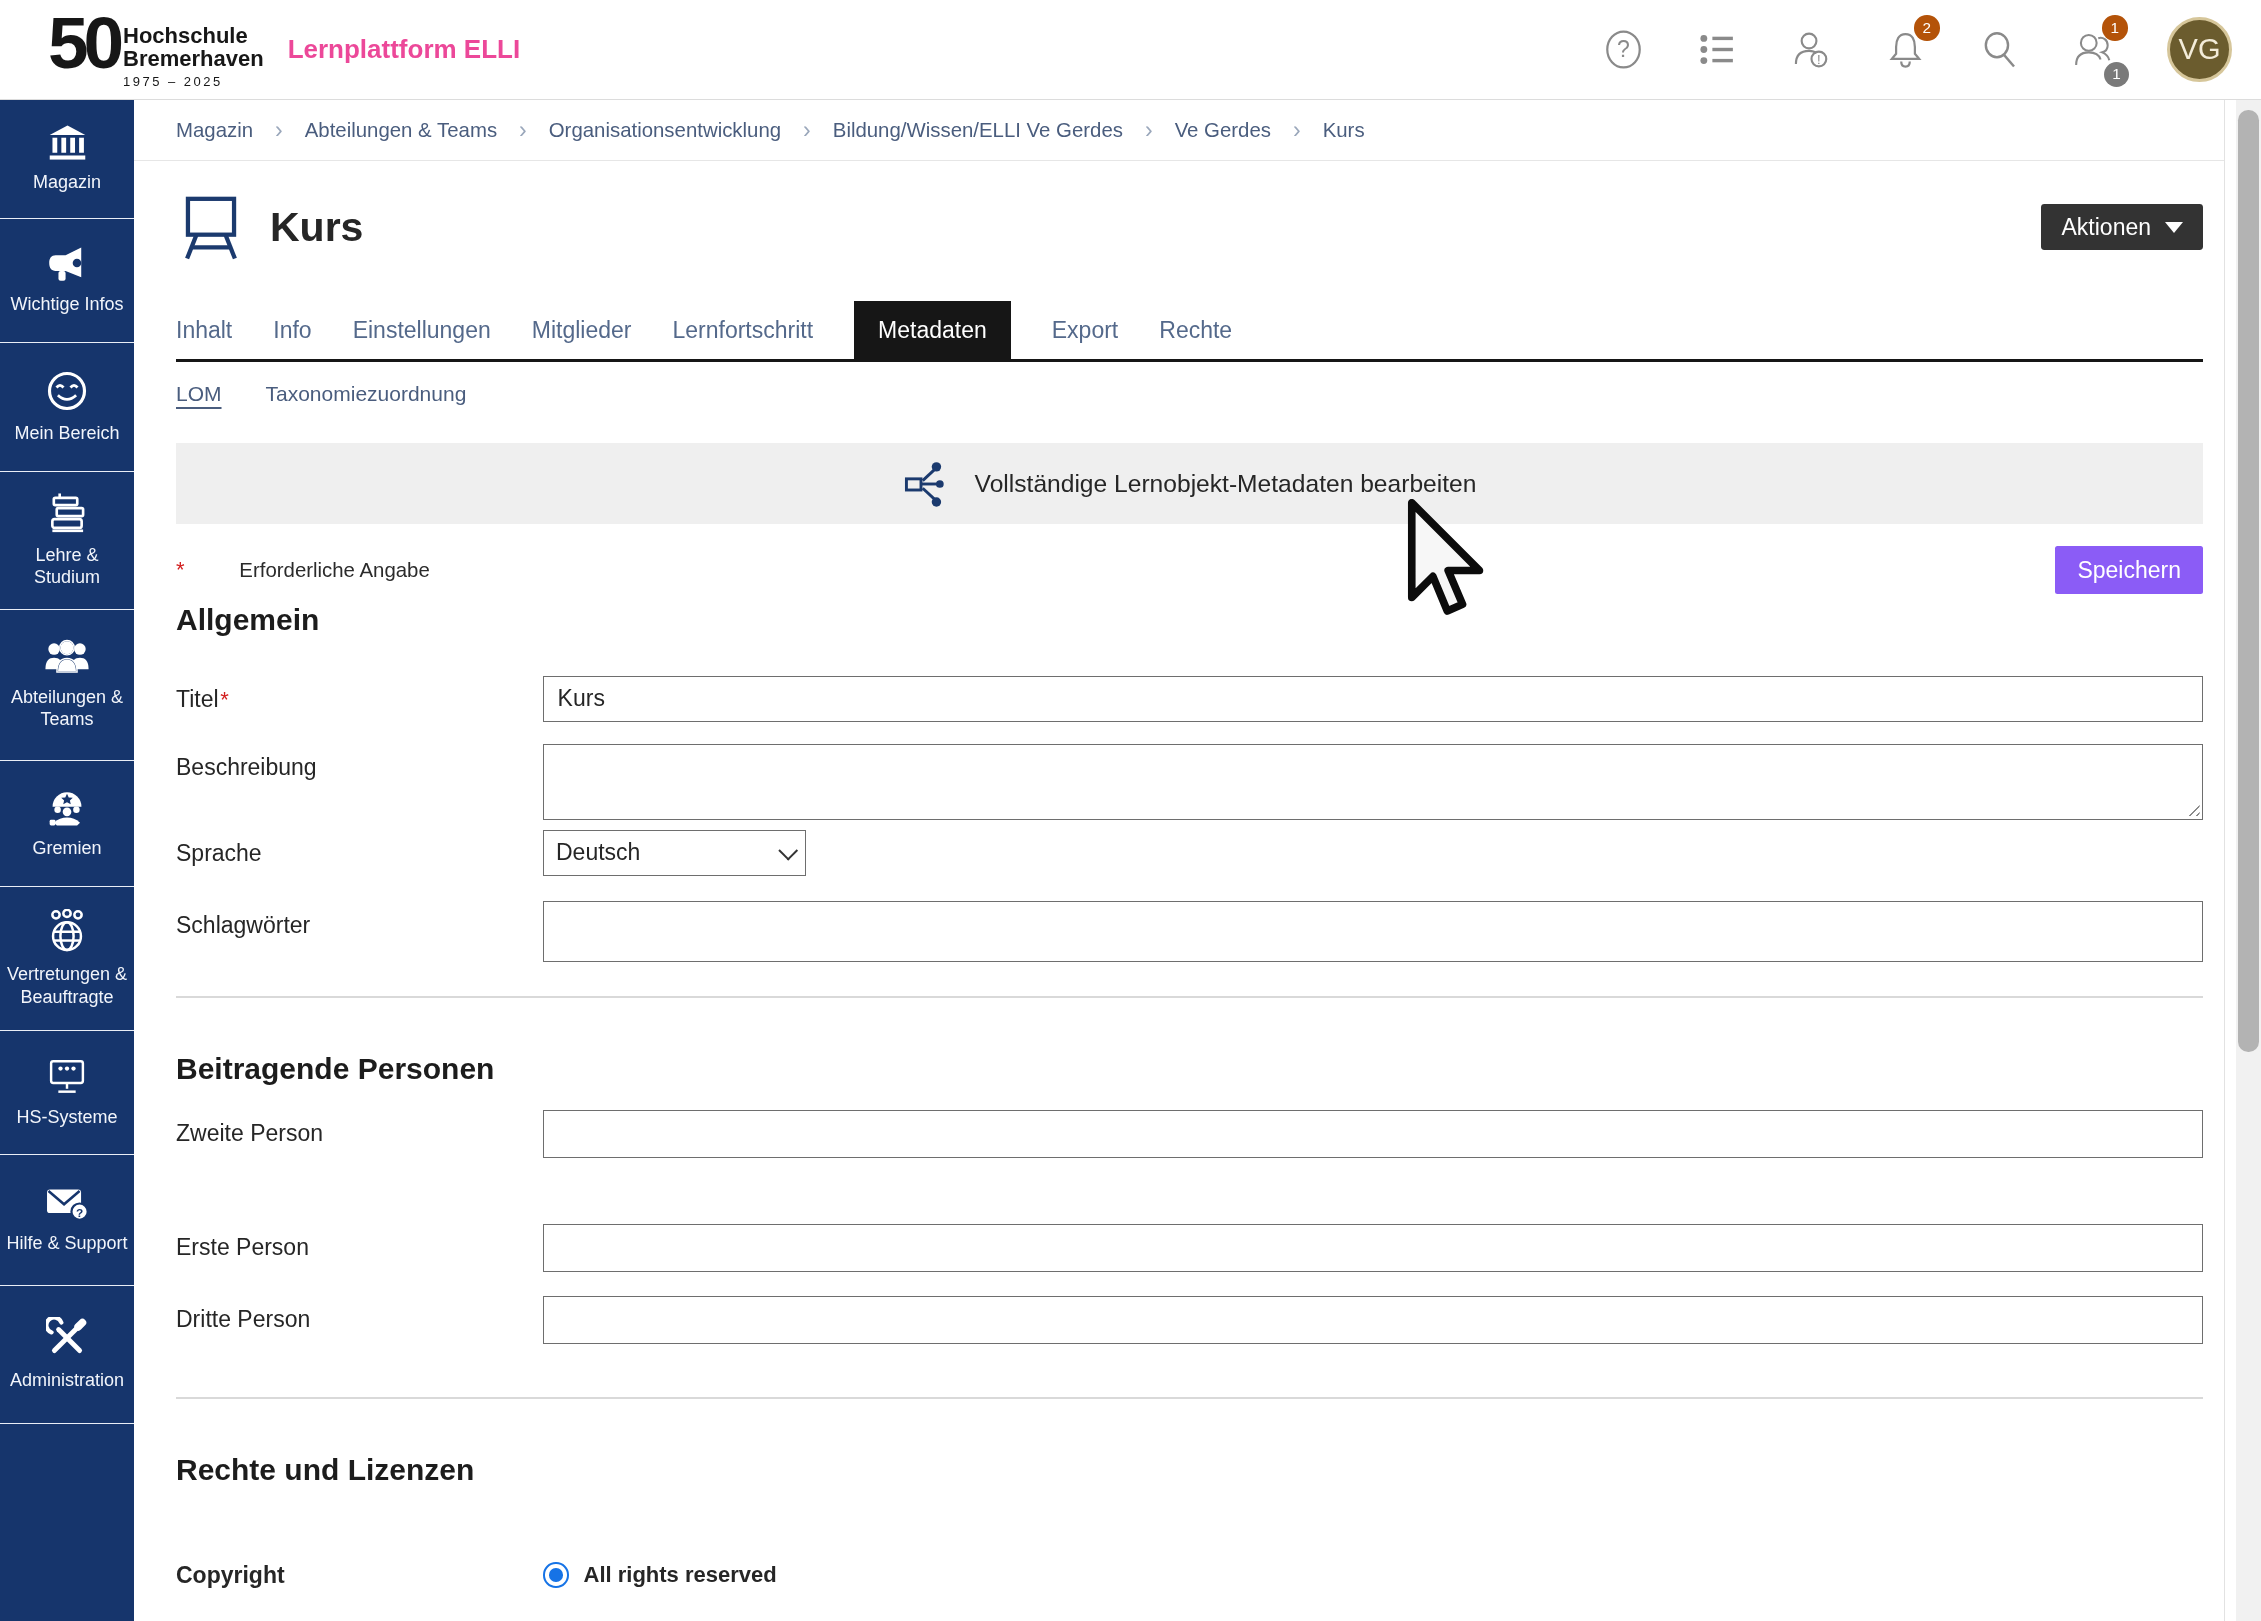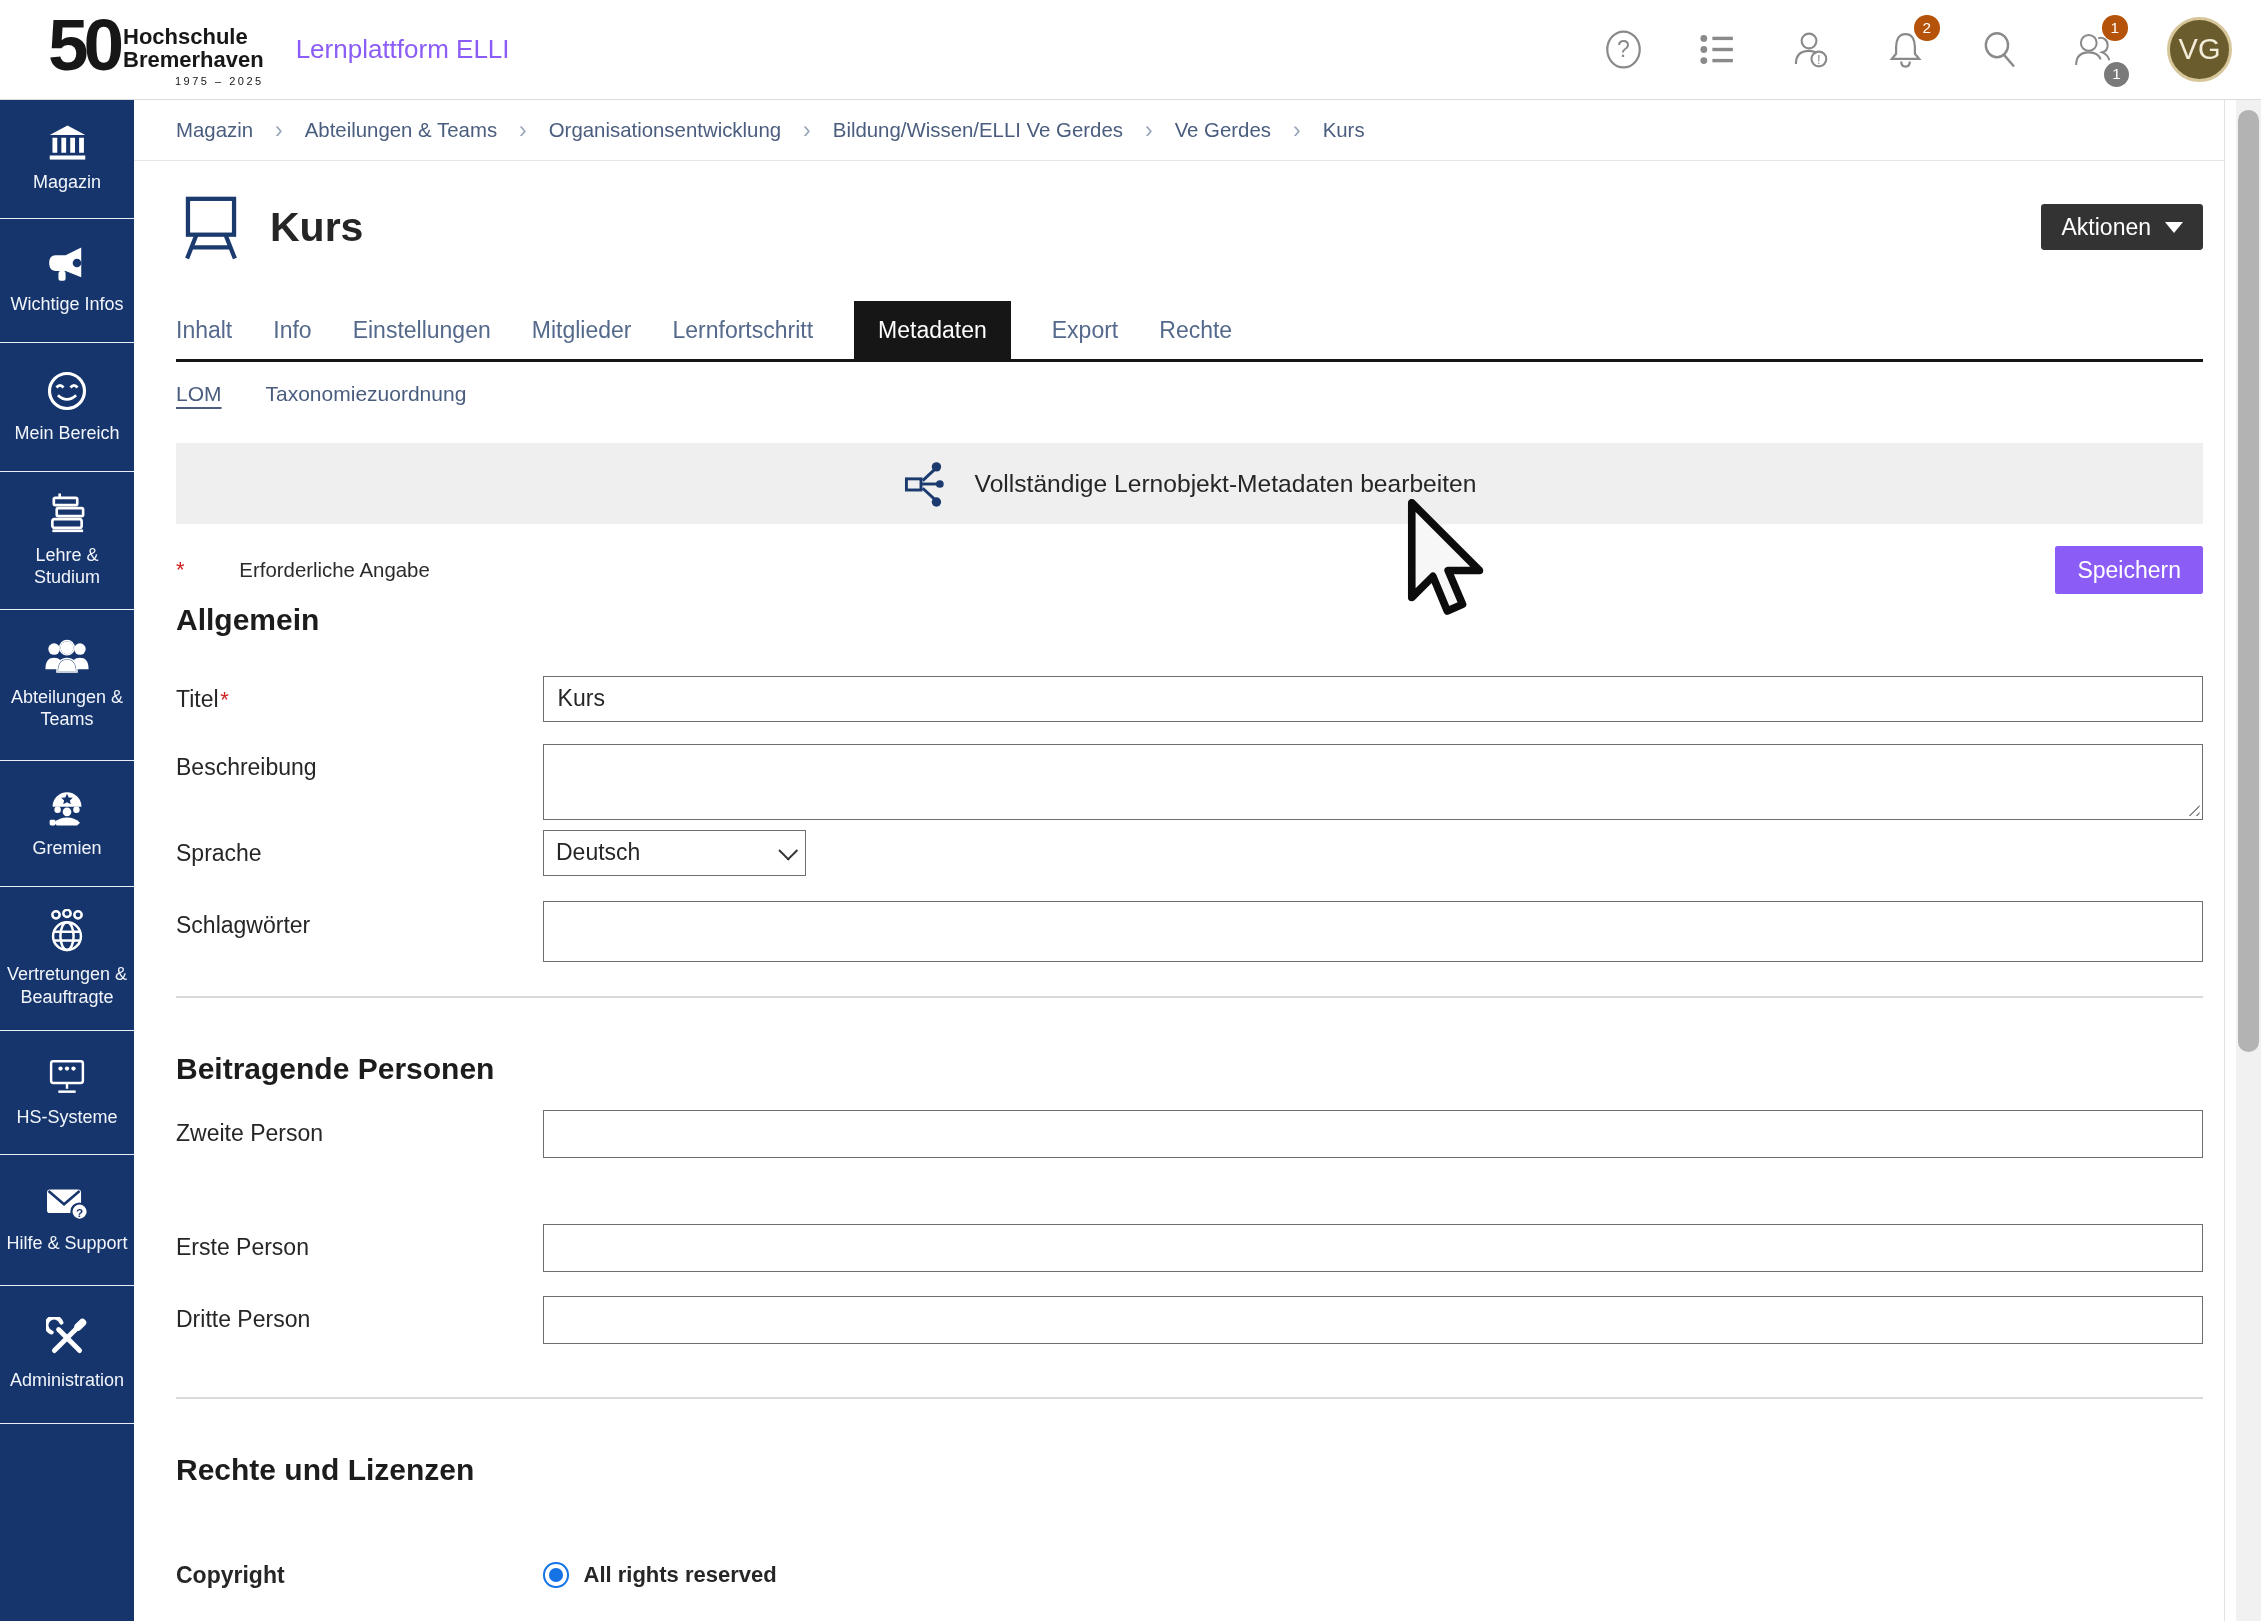--- a/index.html
+++ b/index.html
@@ -7,22 +7,22 @@
   body { font-family: "Liberation Sans", sans-serif; background:#fff; color:#2b2b2b; overflow:hidden; }
   .page { position:relative; width:2261px; height:1621px; background:#fff; overflow:hidden; }
 
   
   .header { position:absolute; top:0; left:0; width:2261px; height:100px; background:#fff;
             border-bottom:0.8px solid #dcdcdc; display:flex; align-items:center; z-index:20; }
   .logo { display:flex; align-items:flex-start; margin-left:48px; gap:4px; }
   .logo-number { font-size:73px; font-weight:bold; color:#171717; letter-spacing:-5.1px; line-height:0.9; }
   .logo-textcol { margin-top:13.6px; }
   .logo-line { font-size:22px; font-weight:bold; color:#171717; line-height:1.05; }
-  .logo-years { font-size:11px; color:#171717; letter-spacing:2.5px; margin-top:4.2px;text-align:right; }
-  .app-title { font-size:26px; font-weight:normal; color:#8b5cf6; margin-left:32px; }
+  .logo-years { font-size:13px; color:#171717; letter-spacing:2.5px; margin-top:4.2px; }
+  .app-title { font-size:26px; font-weight:bold; color:#ec4899; margin-left:24px; }
   .header-right { margin-left:auto; display:flex; align-items:center; gap:53px; margin-right:29px; }
   .hicon { position:relative; width:41px; height:41px; display:flex; align-items:center; justify-content:center; cursor:pointer; }
   .hicon svg { display:block; }
   .badge { position:absolute; min-width:25.5px; height:25.5px; border-radius:12.7px; color:#fff; font-size:15.3px;
            display:flex; align-items:center; justify-content:center; padding:0 3.4px; }
   .badge.orange { background:#b45309; top:-13.6px; right:-13.6px; }
   .badge.gray { background:#7a7a7a; bottom:-17px; right:-15.3px; }
   .avatar { width:65px; height:65px; border-radius:50%; background:#6b5c2e; border:3.4px solid #d6c69a;
             color:#f3ecd9; font-size:29px; display:flex; align-items:center; justify-content:center; cursor:pointer; }
 

